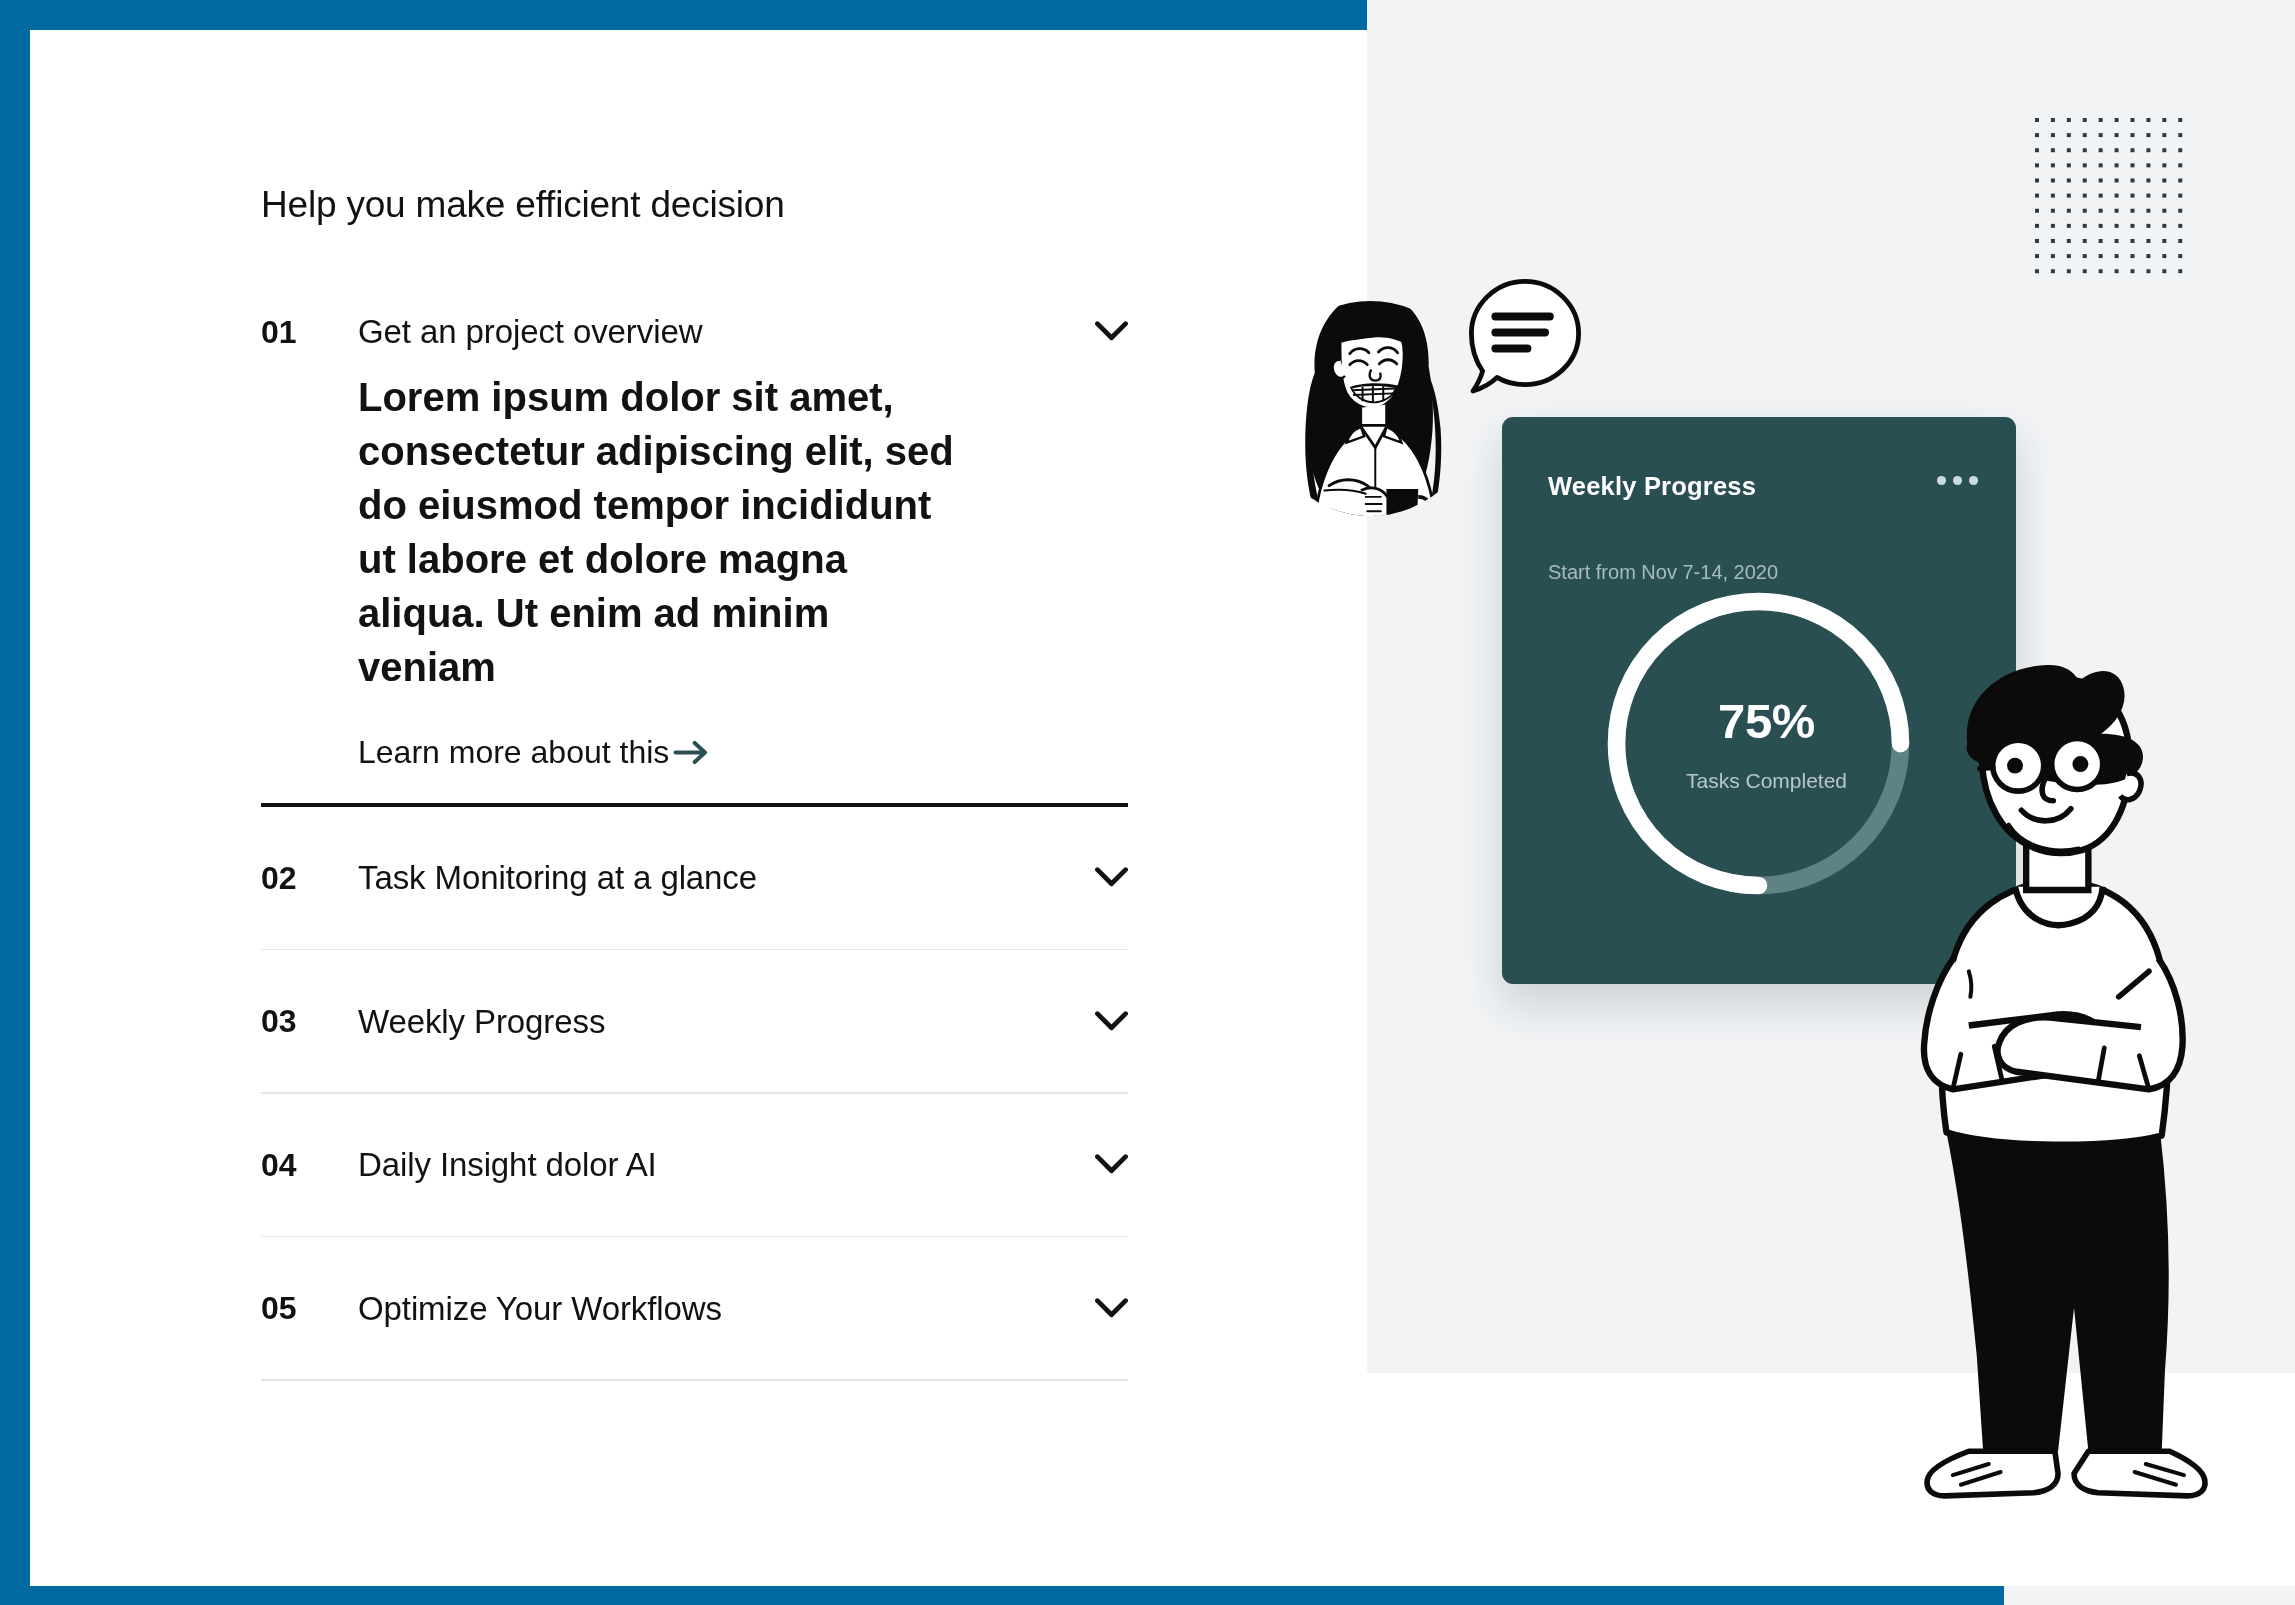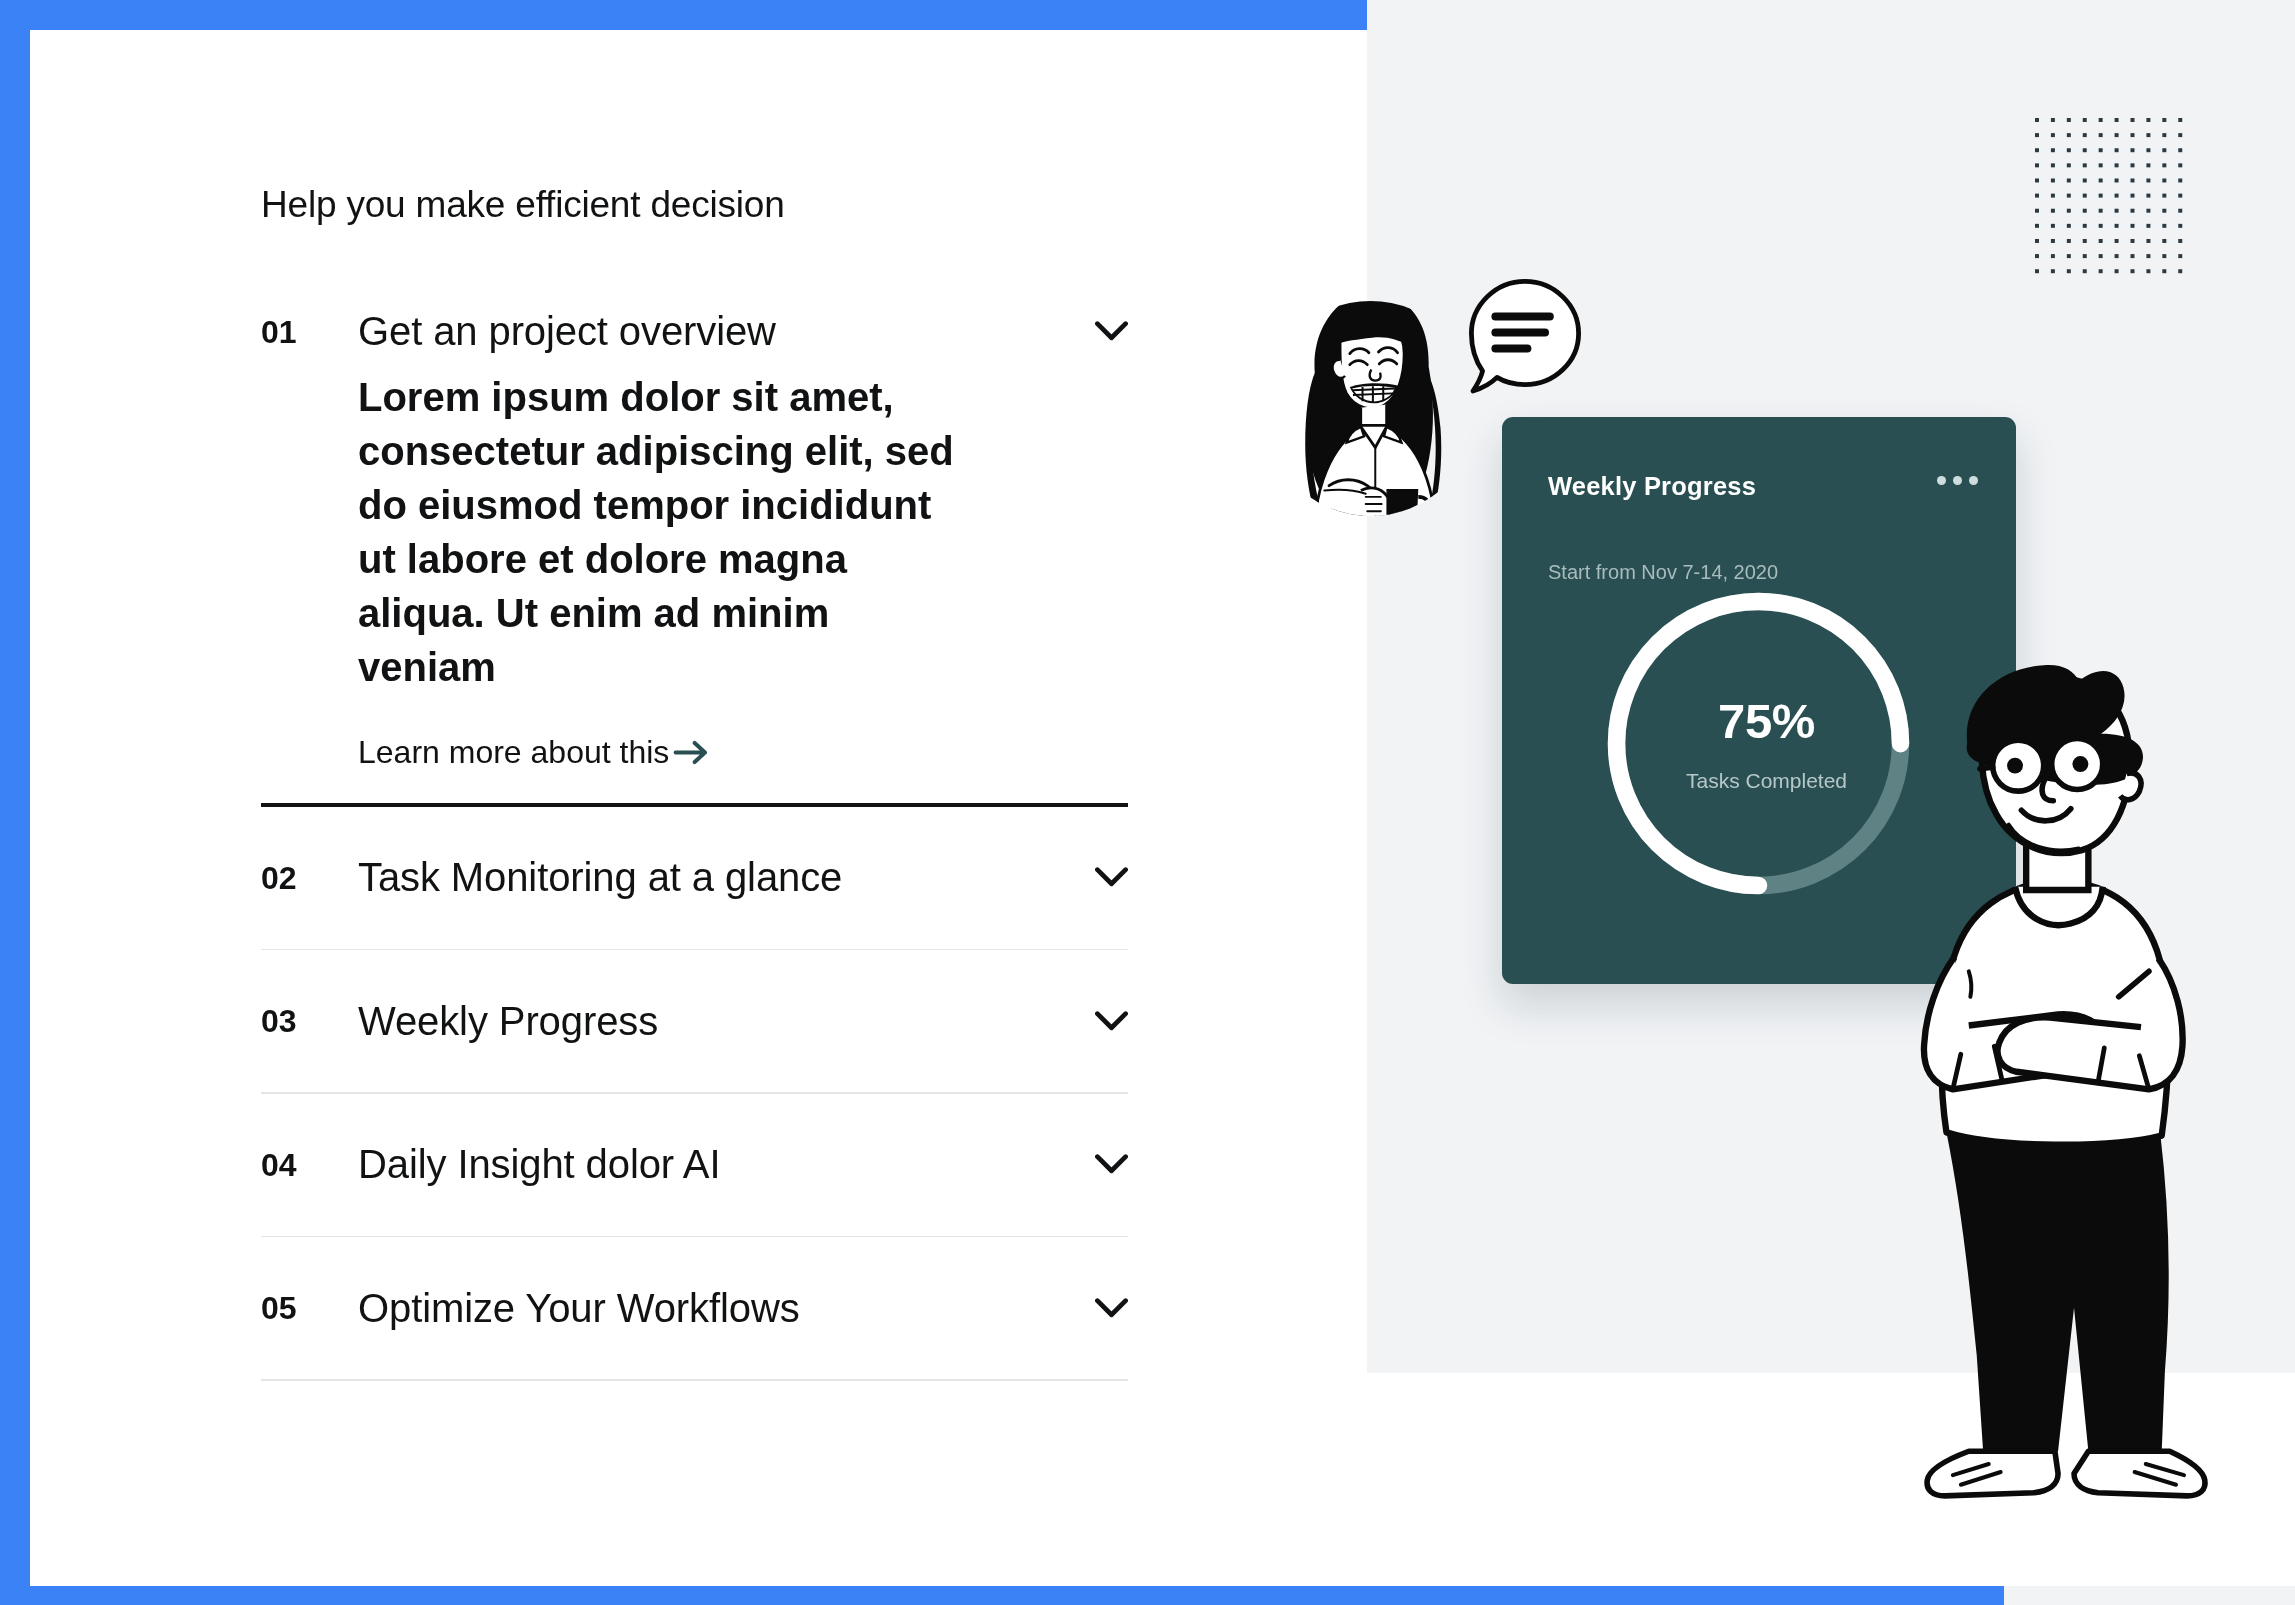--- a/index.html
+++ b/index.html
@@ -9,21 +9,21 @@
     height: 1605px;
     background: #f1f3f5;
     font-family: "Liberation Sans", sans-serif;
     overflow: hidden;
   }
 
   #root {
     position: relative;
     width: 2004px;
     height: 1605px;
-    background: #3b82f6;
+    background: #0369a1;
   }
 
   
   .page-sheet {
     position: absolute;
     left: 30px;
     top: 30px;
     width: 2265px;
     height: 1556px;
     background: #ffffff;
@@ -82,21 +82,21 @@
     width: 97px;
     flex: 0 0 97px;
     font-size: 32px;
     line-height: 38px;
     color: #101213;
     font-weight: 700;
   }
 
   .acc-label {
     flex: 1 1 auto;
-    font-size: 40px;
+    font-size: 33px;
     line-height: 41px;
     color: #101213;
     font-weight: 400;
     letter-spacing: -0.1px;
   }
 
   .acc-chev {
     flex: 0 0 48px;
     width: 48px;
     display: flex;

